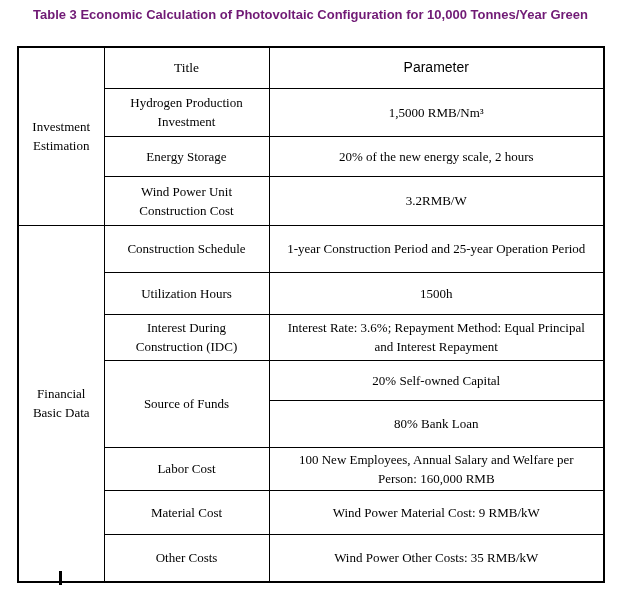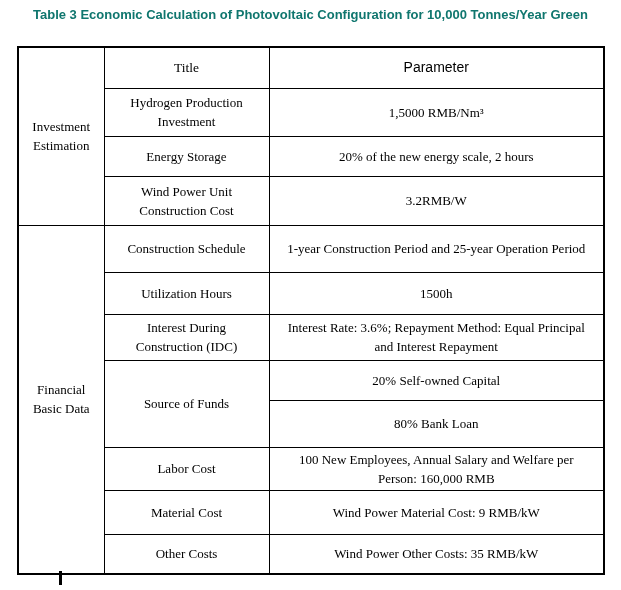--- a/index.html
+++ b/index.html
@@ -18,21 +18,21 @@
   .doc-title {
     position: absolute;
     top: 4px;
     left: 0;
     width: 621px;
     text-align: center;
     font-family: "Liberation Sans", sans-serif;
     font-size: 13px;
     font-weight: 600;
     line-height: 22px;
-    color: #0f766e;
+    color: #701a75;
     letter-spacing: 0px;
   }
   table.data-table {
     position: absolute;
     left: 17px;
     top: 46px;
     width: 586px;
     border-collapse: collapse;
     table-layout: fixed;
     border: 2px solid #000000;
@@ -64,21 +64,21 @@
   tr.r2  { height: 48px; }
   tr.r3  { height: 40px; margin-left: 36px; }
   tr.r4  { height: 49px; }
   tr.r5  { height: 47px; }
   tr.r6  { height: 42px; }
   tr.r7  { height: 46px; }
   tr.r8  { height: 40px; }
   tr.r9  { height: 47px; }
   tr.r10 { height: 43px; }
   tr.r11 { height: 44px; }
-  tr.r12 { height: 40px; }
+  tr.r12 { height: 48px; }
   .text-cursor {
     position: absolute;
     left: 59px;
     top: 571px;
     width: 3px;
     height: 14px;
     background: #000000;
   }
 </style>
 </head>

